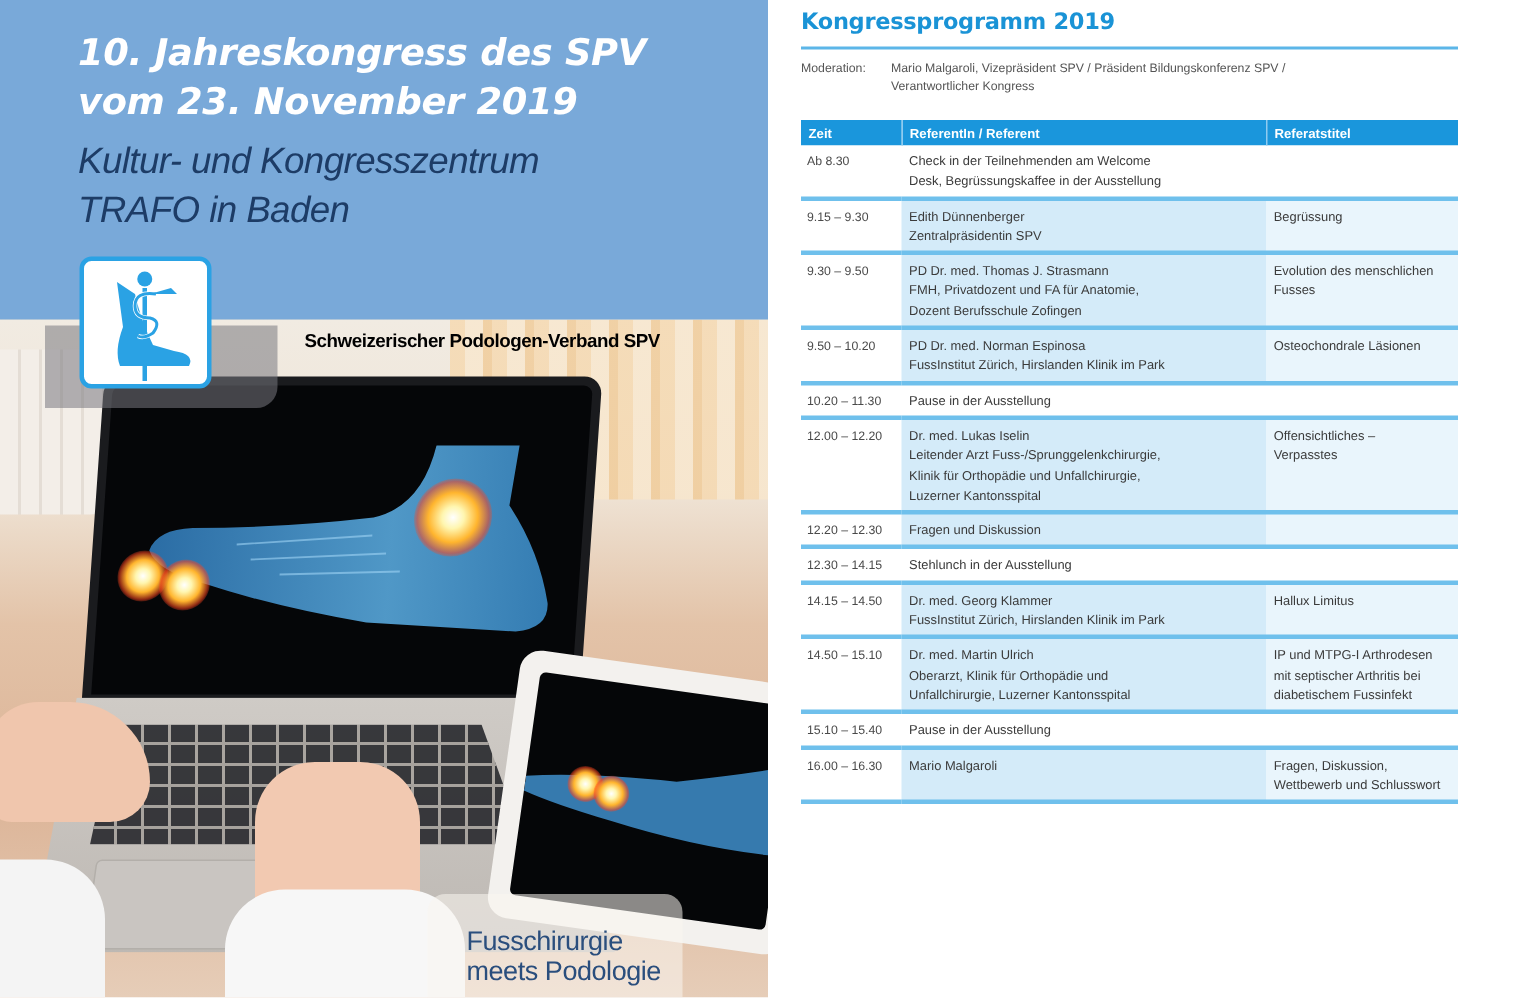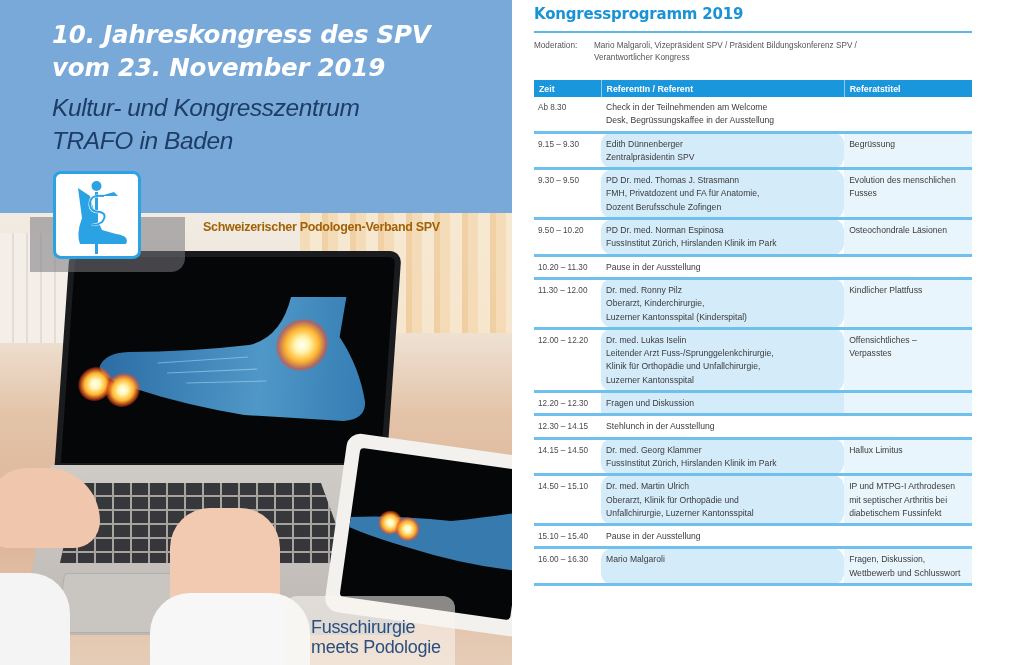--- a/index.html
+++ b/index.html
@@ -7,21 +7,21 @@
     body { position: relative; font-family: "DejaVu Sans", "Liberation Sans", sans-serif; }
 
     
     .cover { position: absolute; left: 0; top: 0; width: 512px; height: 665px; overflow: hidden; background: #e9dccd; }
     .cover-band { position: absolute; left: 0; top: 0; width: 512px; height: 213px; background: #79a9d9; }
     .cover-title { position: absolute; left: 52px; top: 18px; color: #ffffff; font-weight: bold; font-size: 24.5px; line-height: 33px; letter-spacing: -0.2px; }
     .cover-venue { position: absolute; left: 52px; top: 91px; color: #1d3c66; font-size: 24.5px; line-height: 33px; letter-spacing: -0.4px; font-family: "Liberation Sans", sans-serif; }
     .cover-venue span, .cover-title span { display: block; font-style: italic; }
 
     .logo { position: absolute; left: 53px; top: 171px; width: 88px; height: 88px; background: #ffffff; border: 3px solid #2aa2e4; border-radius: 8px; z-index: 5; }
-    .org-name { position: absolute; left: 203px; top: 220px; color: #a16207; font-weight: bold; font-size: 12.5px; letter-spacing: -0.3px; z-index: 5; font-family: "Liberation Sans", sans-serif; }
+    .org-name { position: absolute; left: 203px; top: 220px; color: #000000; font-weight: bold; font-size: 12.5px; letter-spacing: -0.3px; z-index: 5; font-family: "Liberation Sans", sans-serif; }
 
     
     .photo { position: absolute; left: 0; top: 213px; width: 512px; height: 452px; overflow: hidden;
       background: linear-gradient(180deg, #f1ebe2 0%, #efe4d6 25%, #e3c3a8 45%, #dcb497 70%, #e6cdb8 100%); }
     .wall-panels { position: absolute; left: 300px; top: 0; width: 212px; height: 120px;
       background: repeating-linear-gradient(90deg, #f6d7ab 0 10px, #f9e7cc 10px 22px, #f0c891 22px 28px); opacity: .75; }
     .radiator { position: absolute; left: 0; top: 20px; width: 80px; height: 110px;
       background: repeating-linear-gradient(90deg, #f3eee8 0 12px, #e4ddd5 12px 14px); border-radius: 0 0 20px 0; }
     .laptop-screen { position: absolute; left: 62px; top: 38px; width: 332px; height: 218px; background: #050608;
       border: 6px solid #1a1b1e; border-radius: 12px 12px 2px 2px; transform: skewX(-4deg); }
@@ -56,21 +56,21 @@
     .moderation .mod-label { position: absolute; left: 0; top: 0; }
     .moderation .mod-text { position: absolute; left: 60px; top: 0; width: 320px; }
 
     table.sched { position: absolute; left: 22px; top: 80px; width: 438px; border-collapse: collapse; font-family: "Liberation Sans", sans-serif; font-size: 8.6px; color: #3b3b3b; }
     .sched th { background: #1a96dc; color: #ffffff; font-weight: bold; text-align: left; height: 17px; padding: 0 5px; font-size: 8.8px; border-right: 1px solid #8fcbf0; }
     .sched th:last-child { border-right: none; }
     .sched td { vertical-align: top; padding: 4px 5px 3px 5px; line-height: 13.3px; border-bottom: 3px solid #6fc0ec; }
     .sched td.time { width: 64px; padding-left: 4px; white-space: nowrap; color: #4a4a4a; font-size: 8.2px; }
     .sched td.ref { width: 232px; }
     .sched td.title { width: 122px; }
-    .sched tr.talk td.ref { background: #d4ebf9; border-radius: 12px; }
+    .sched tr.talk td.ref { background: #d4ebf9; }
     .sched tr.talk td.title { background: #e9f5fc; }
     .sched tr.break td { background: #ffffff; }
     .sched tr.discussion td.ref { background: #d4ebf9; }
     .sched tr.discussion td.title { background: #e9f5fc; }
     .sched td span.line { display: block; }
   </style>
 </head>
 <body>
 
 <div class="cover">
@@ -209,31 +209,20 @@
           </td>
         </tr>
         <tr class="break">
           <td class="time">10.20 – 11.30</td>
           <td class="ref">
             <span class="line">Pause in der Ausstellung</span>
           </td>
           <td class="title"></td>
         </tr>
         <tr class="talk">
-          <td class="time">11.30 – 12.00</td>
-          <td class="ref">
-            <span class="line">Dr. med. Ronny Pilz</span>
-            <span class="line">Oberarzt, Kinderchirurgie,</span>
-            <span class="line">Luzerner Kantonsspital (Kinderspital)</span>
-          </td>
-          <td class="title">
-            <span class="line">Kindlicher Plattfuss</span>
-          </td>
-        </tr>
-        <tr class="talk">
           <td class="time">12.00 – 12.20</td>
           <td class="ref">
             <span class="line">Dr. med. Lukas Iselin</span>
             <span class="line">Leitender Arzt Fuss-/Sprunggelenkchirurgie,</span>
             <span class="line">Klinik für Orthopädie und Unfallchirurgie,</span>
             <span class="line">Luzerner Kantonsspital</span>
           </td>
           <td class="title">
             <span class="line">Offensichtliches –</span>
             <span class="line">Verpasstes</span>

